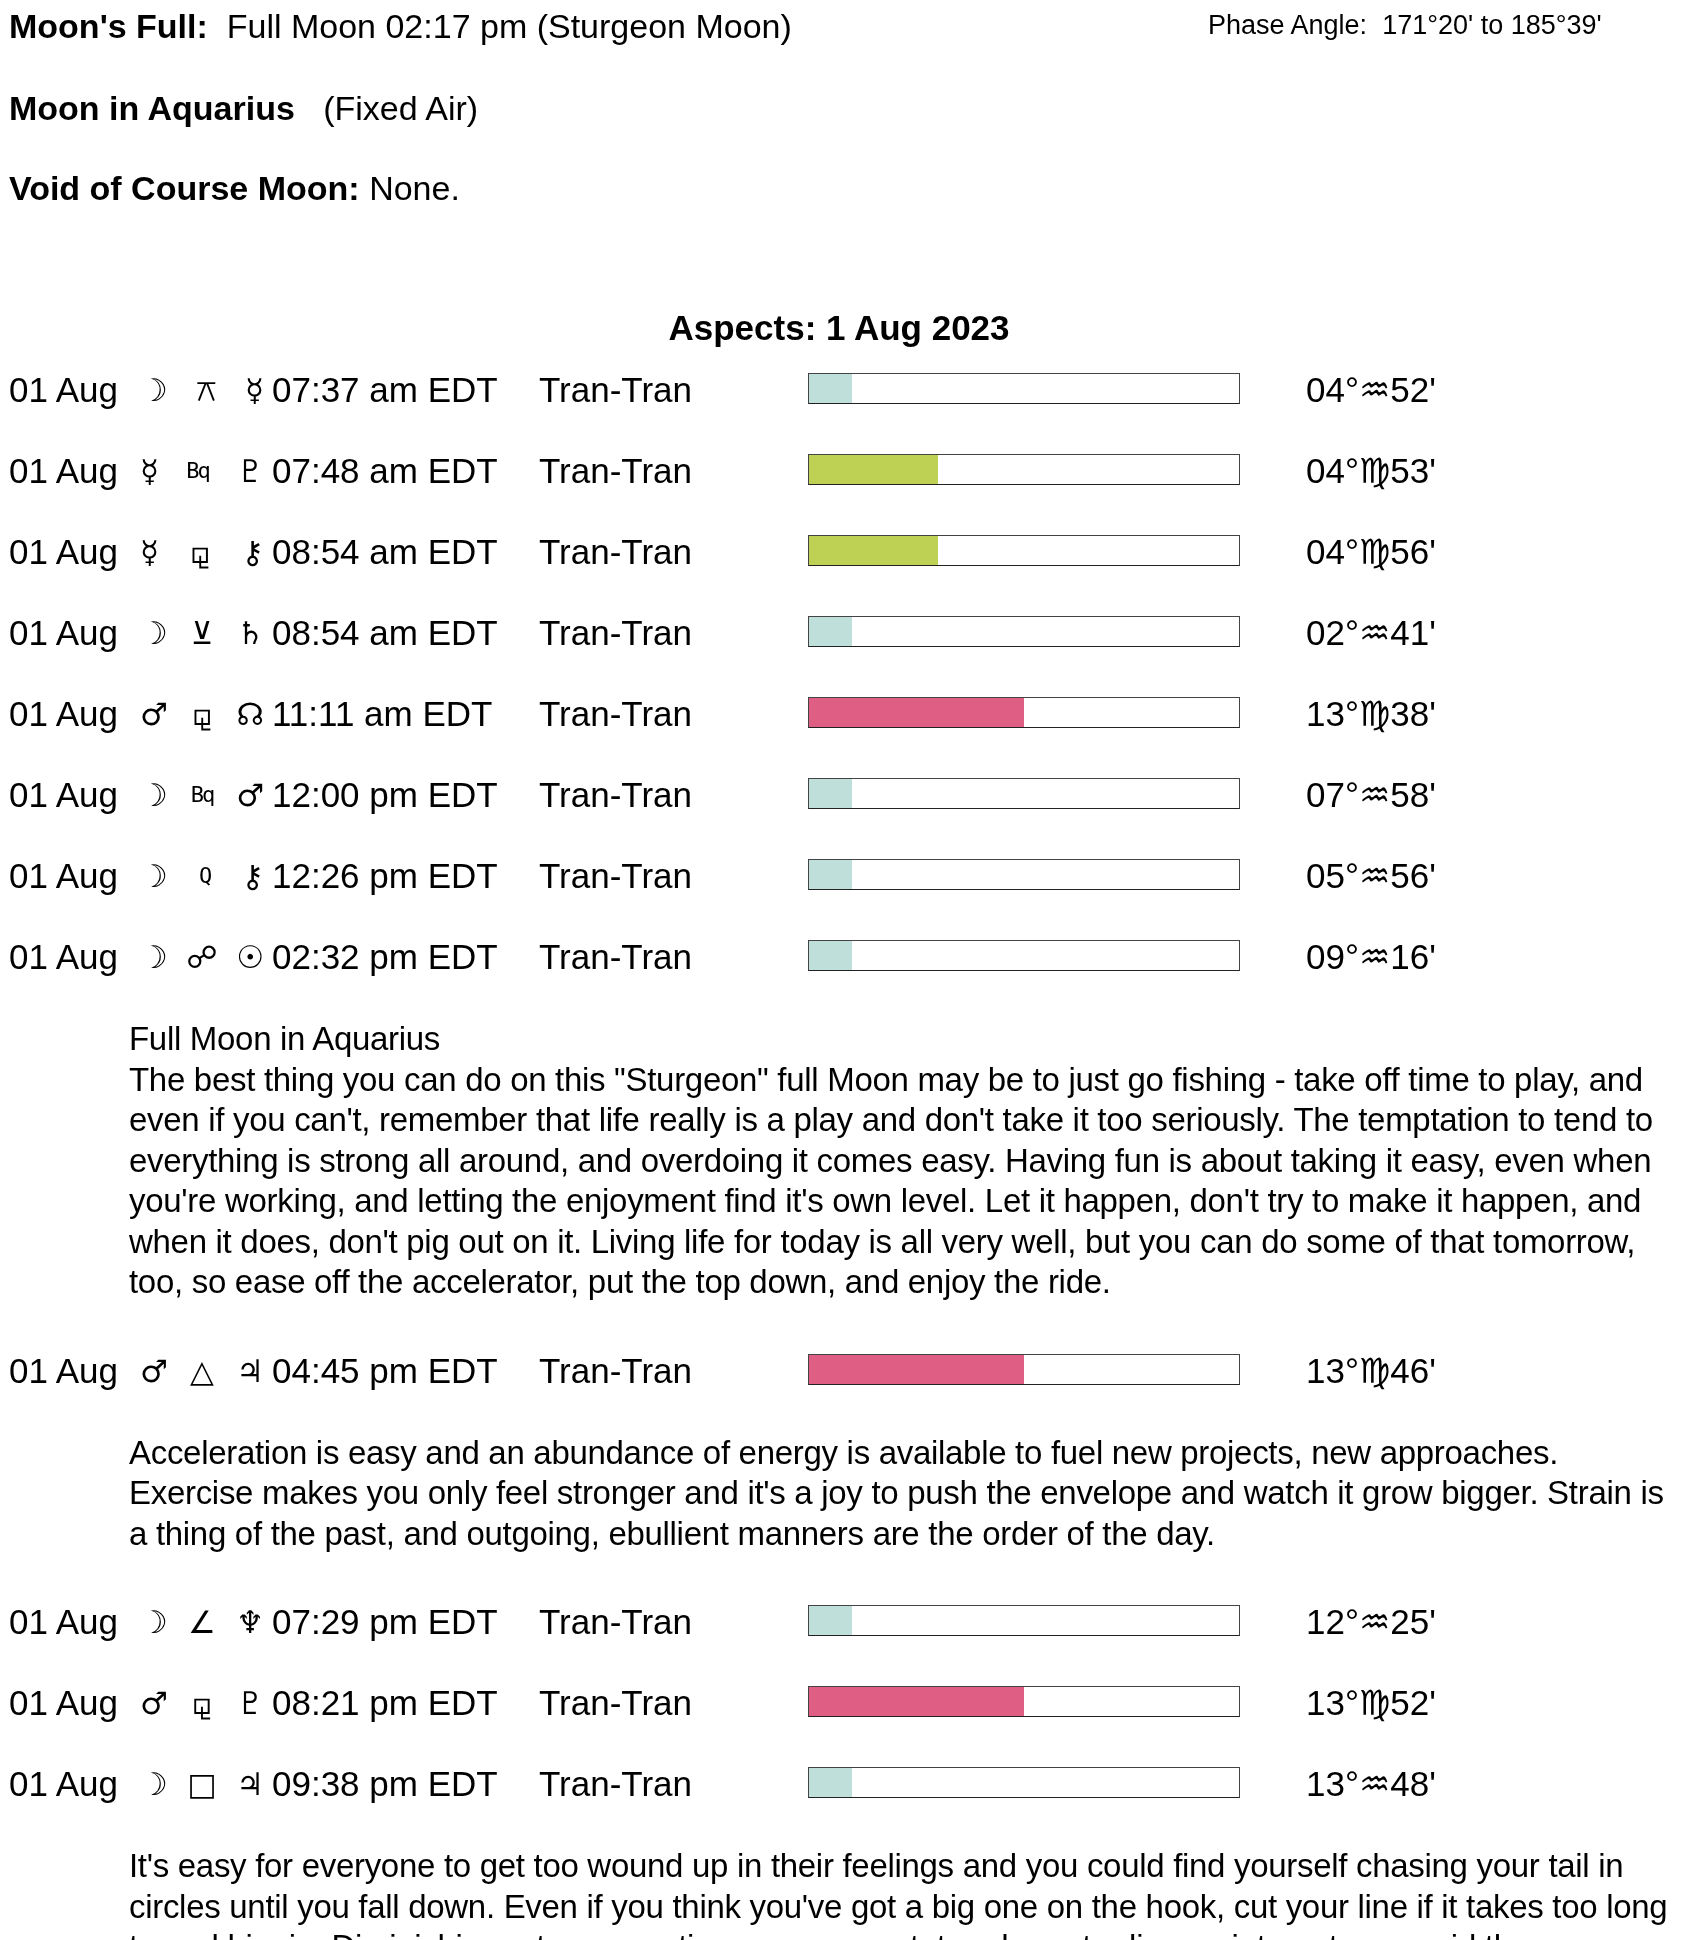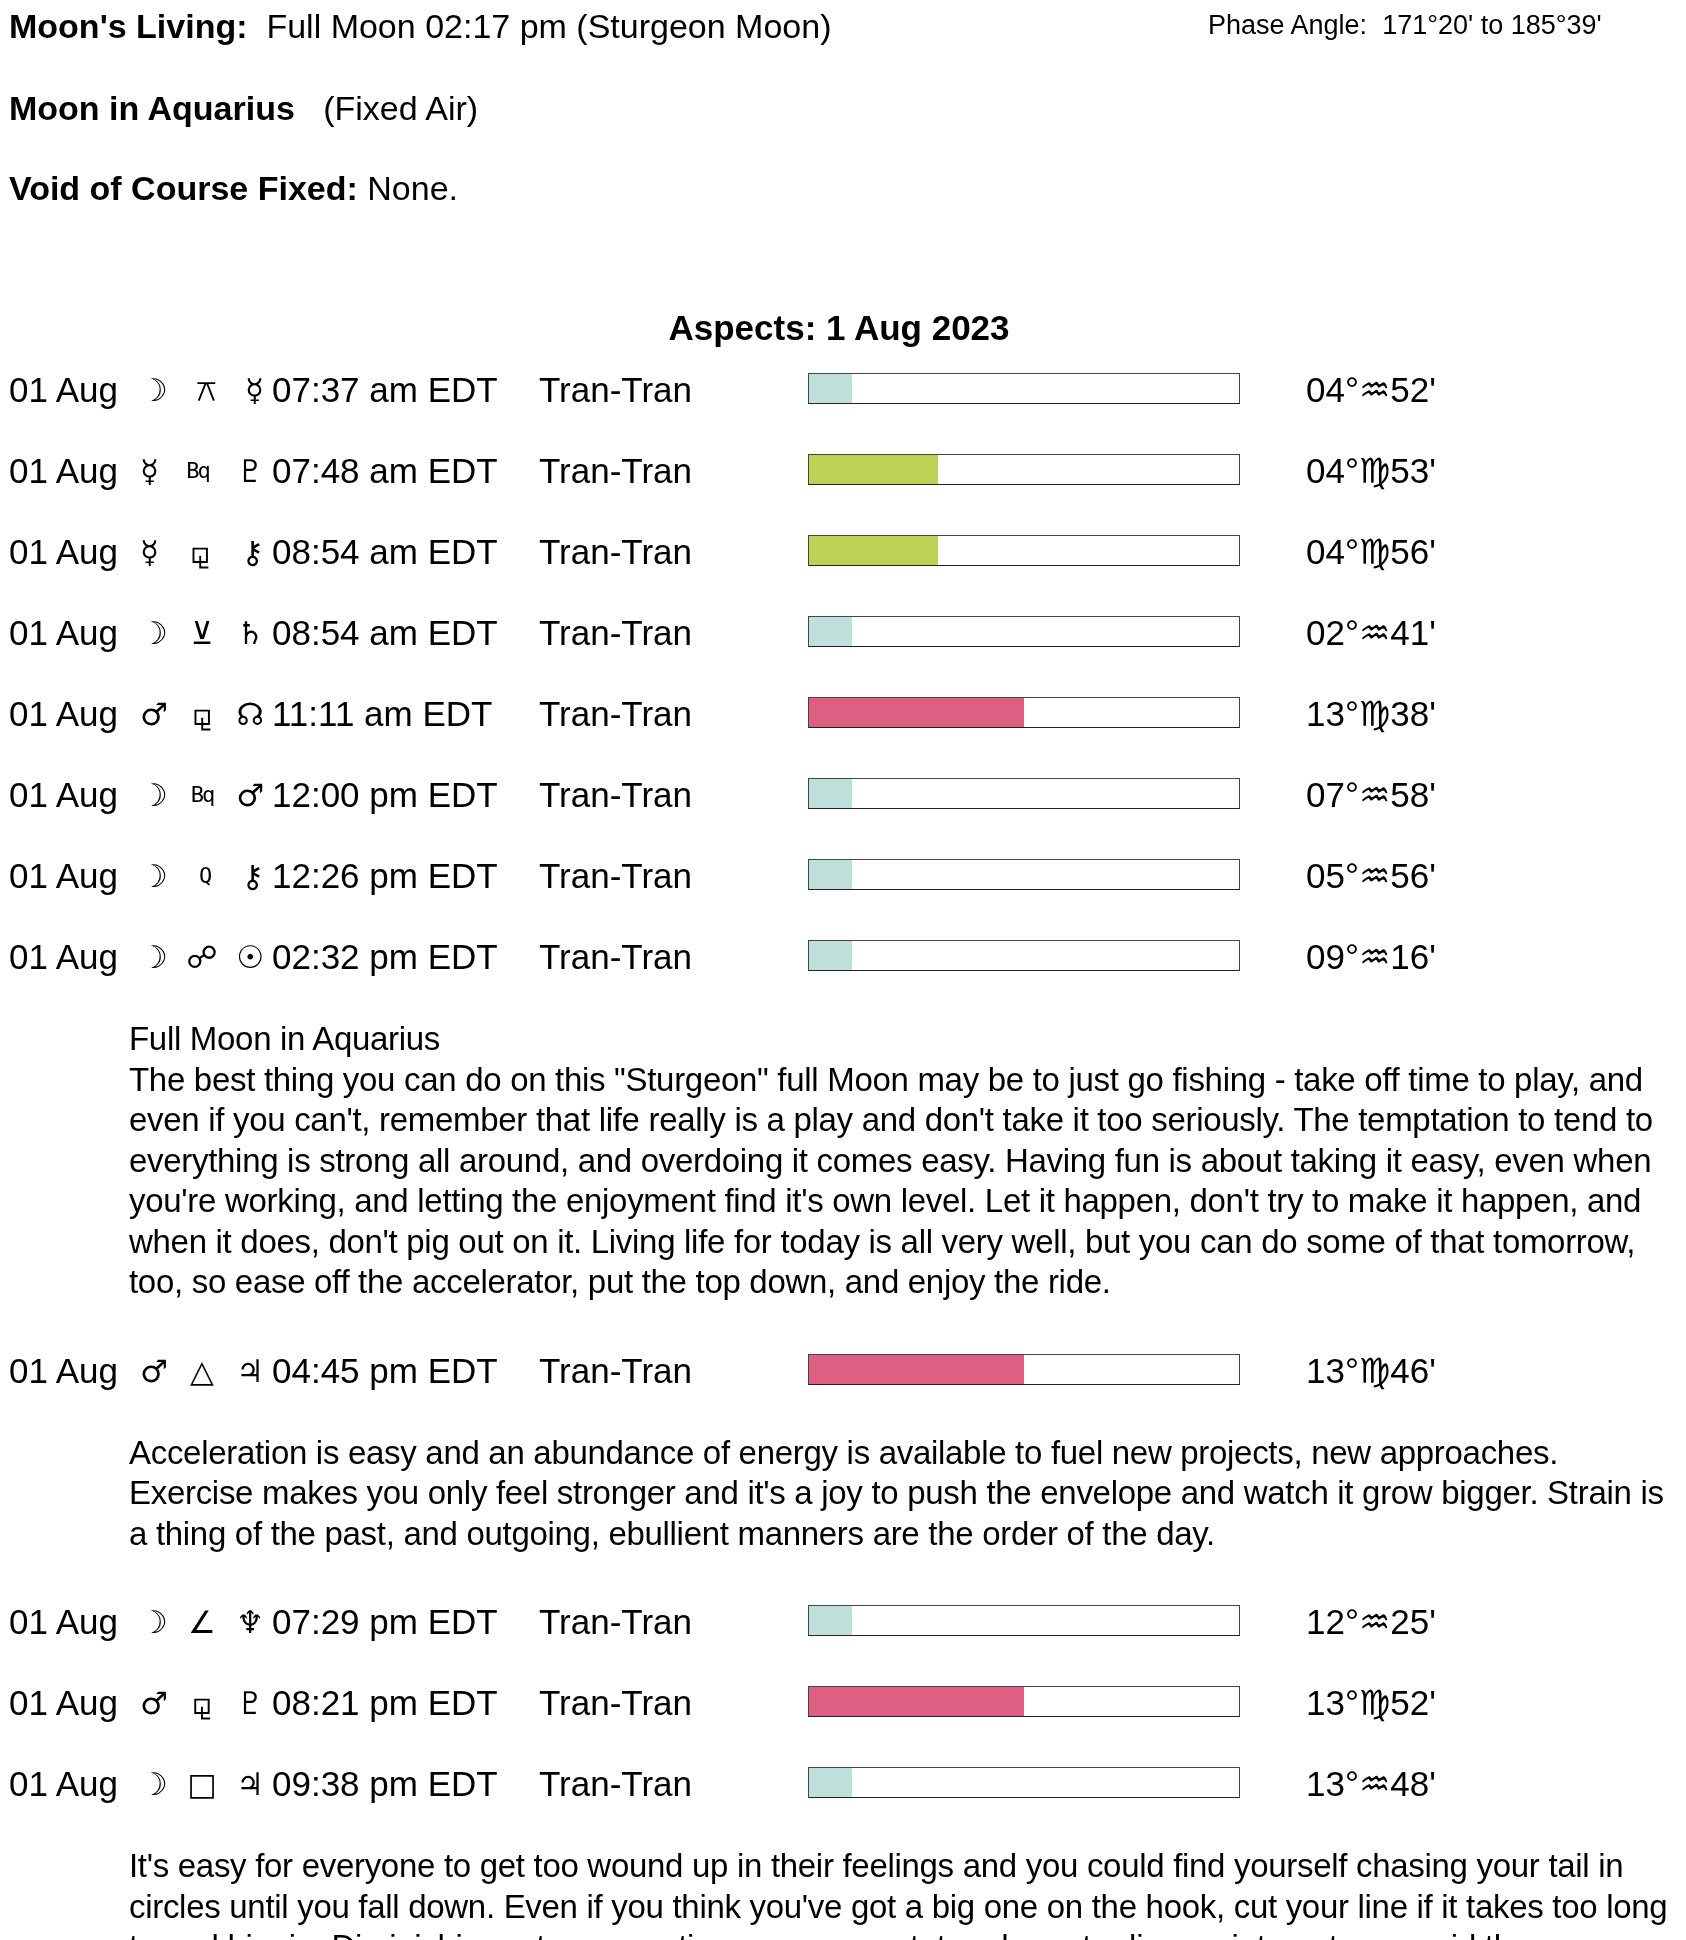--- a/index.html
+++ b/index.html
@@ -43,33 +43,33 @@
     font-size: 33px; line-height: 40.5px; letter-spacing: -0.3px;
     padding-bottom: 42px;
     margin-top: 48px;
   }
   .desc p { margin: 0; }
 </style>
 </head>
 <body>
 
 <div class="hdr" id="phase-line">
-  <b>Moon's Living:</b>&nbsp;
+  <b>Moon's Full:</b>&nbsp;
   <span>Full Moon 02:17 pm (Sturgeon Moon)</span>
 </div>
 <div id="phase-angle">
   <span>Phase Angle:</span>&nbsp;
   <span>171°20' to 185°39'</span>
 </div>
 <div class="hdr" id="moon-sign-line">
   <b>Moon in Aquarius</b>&nbsp;&nbsp;
   <span>(Fixed Air)</span>
 </div>
 <div class="hdr" id="voc-line">
-  <b>Void of Course Fixed:</b>
+  <b>Void of Course Moon:</b>
   <span>None.</span>
 </div>
 
 <div id="aspects-title">
   <span>Aspects: 1 Aug 2023</span>
 </div>
 
 <div id="aspect-list">
     <div class="aspect">
     <div class="row">

